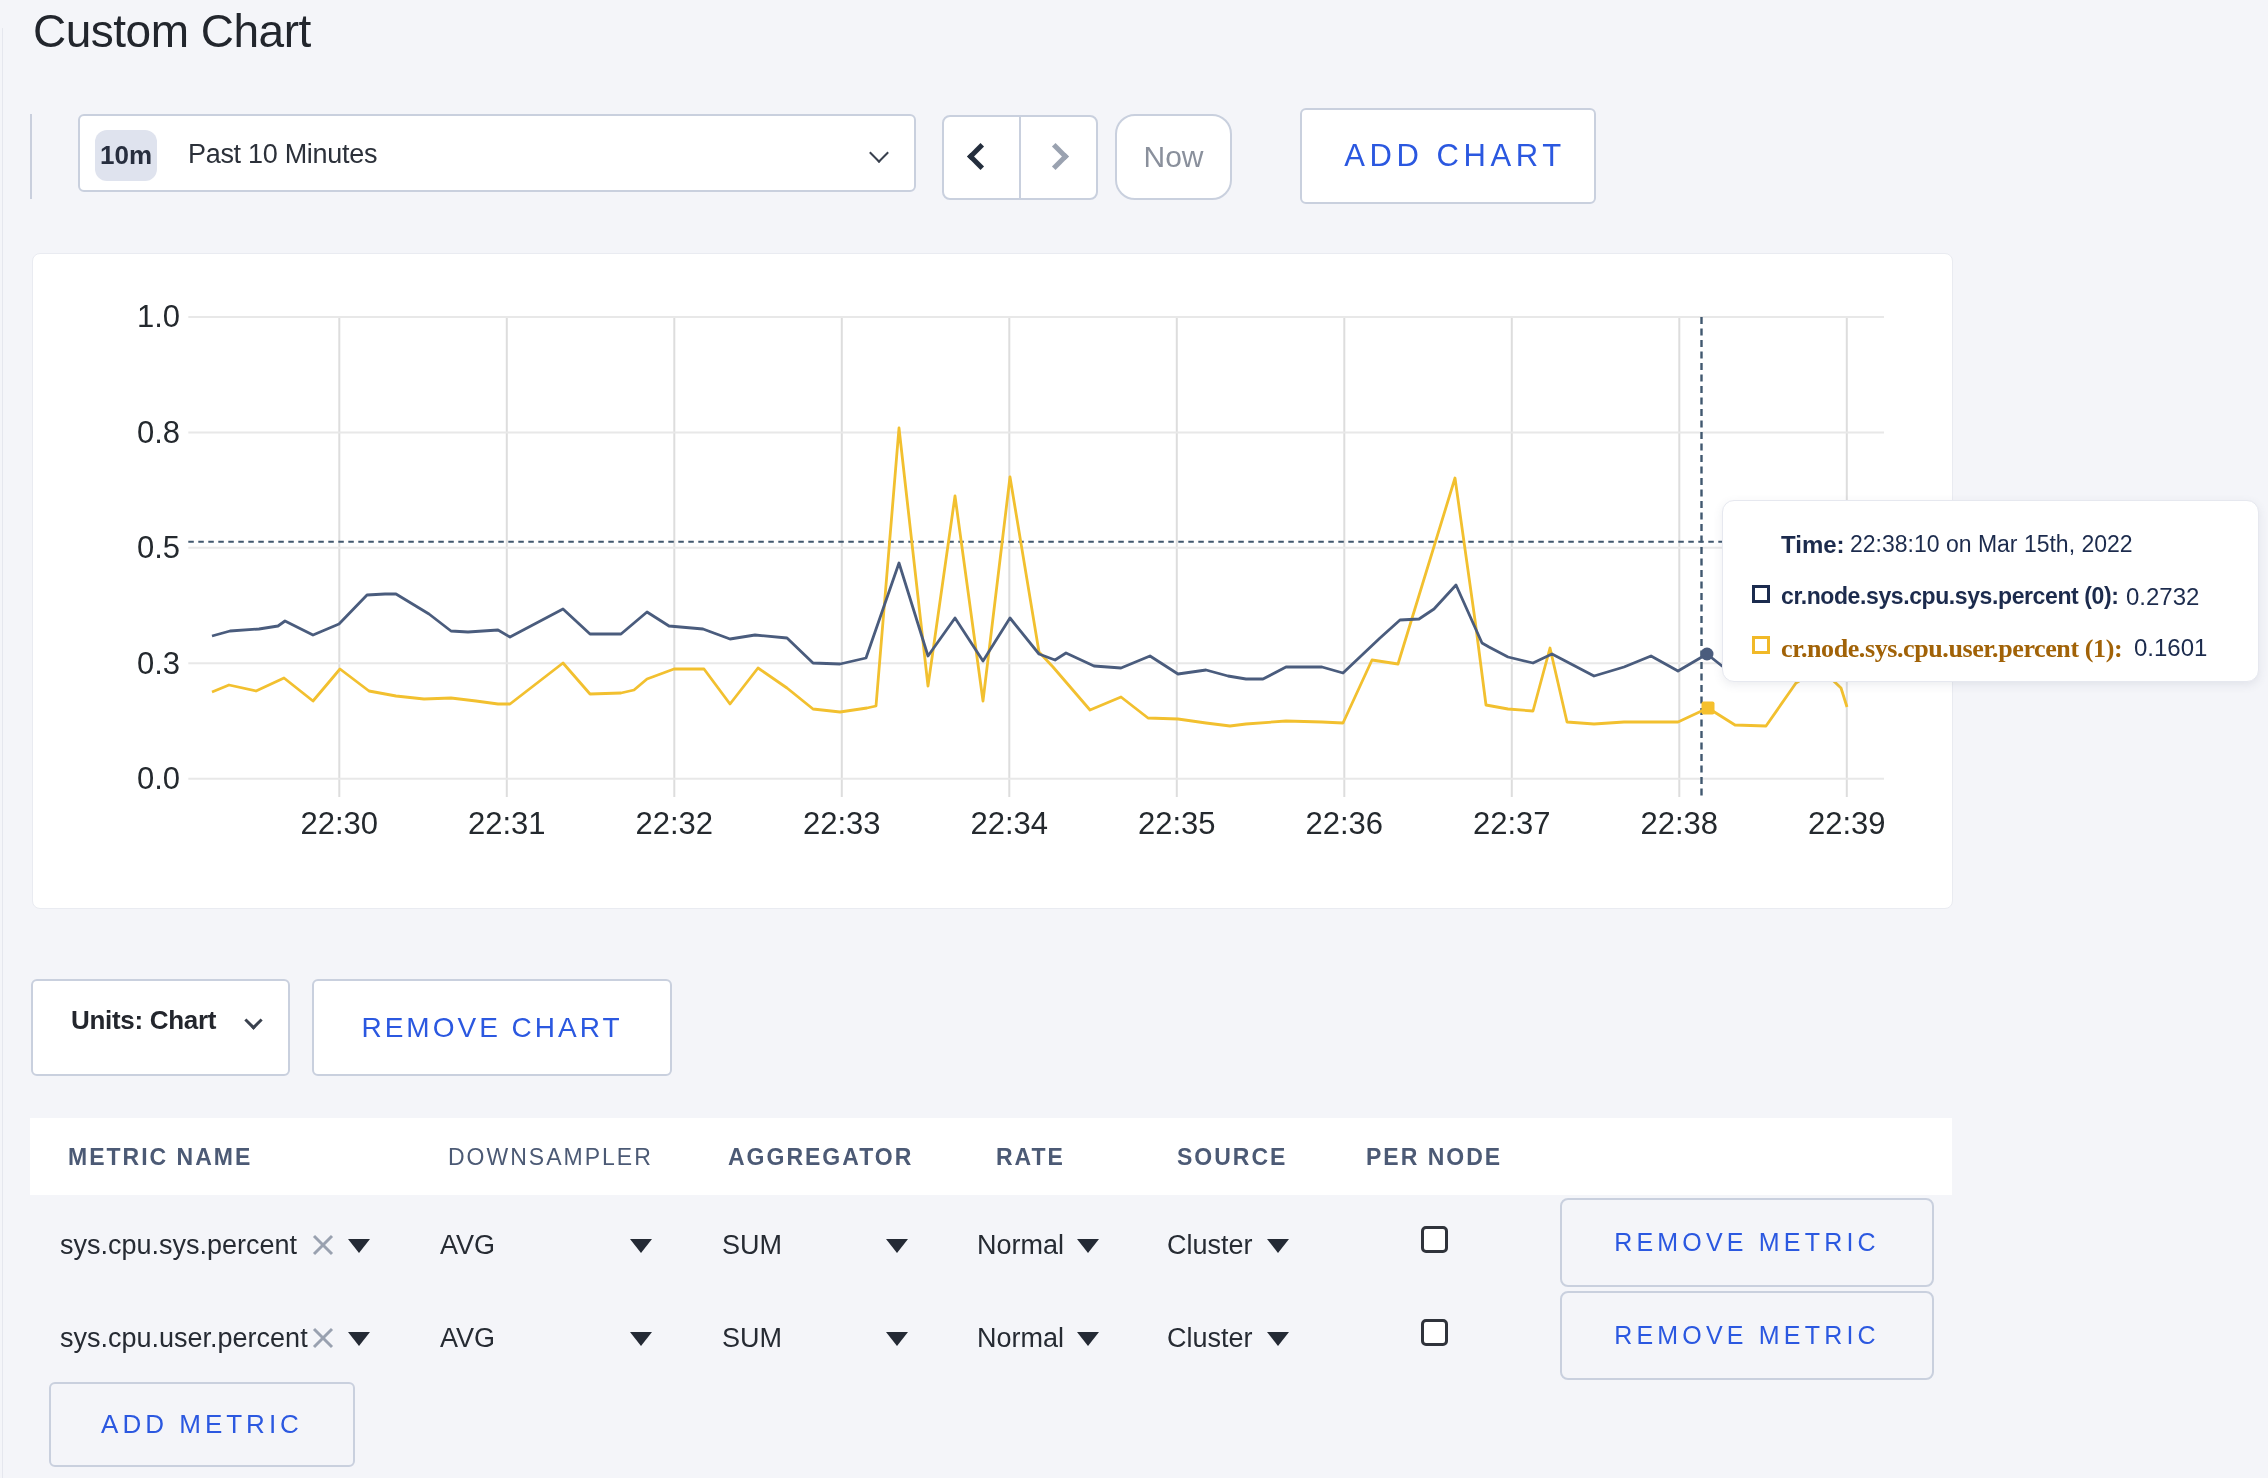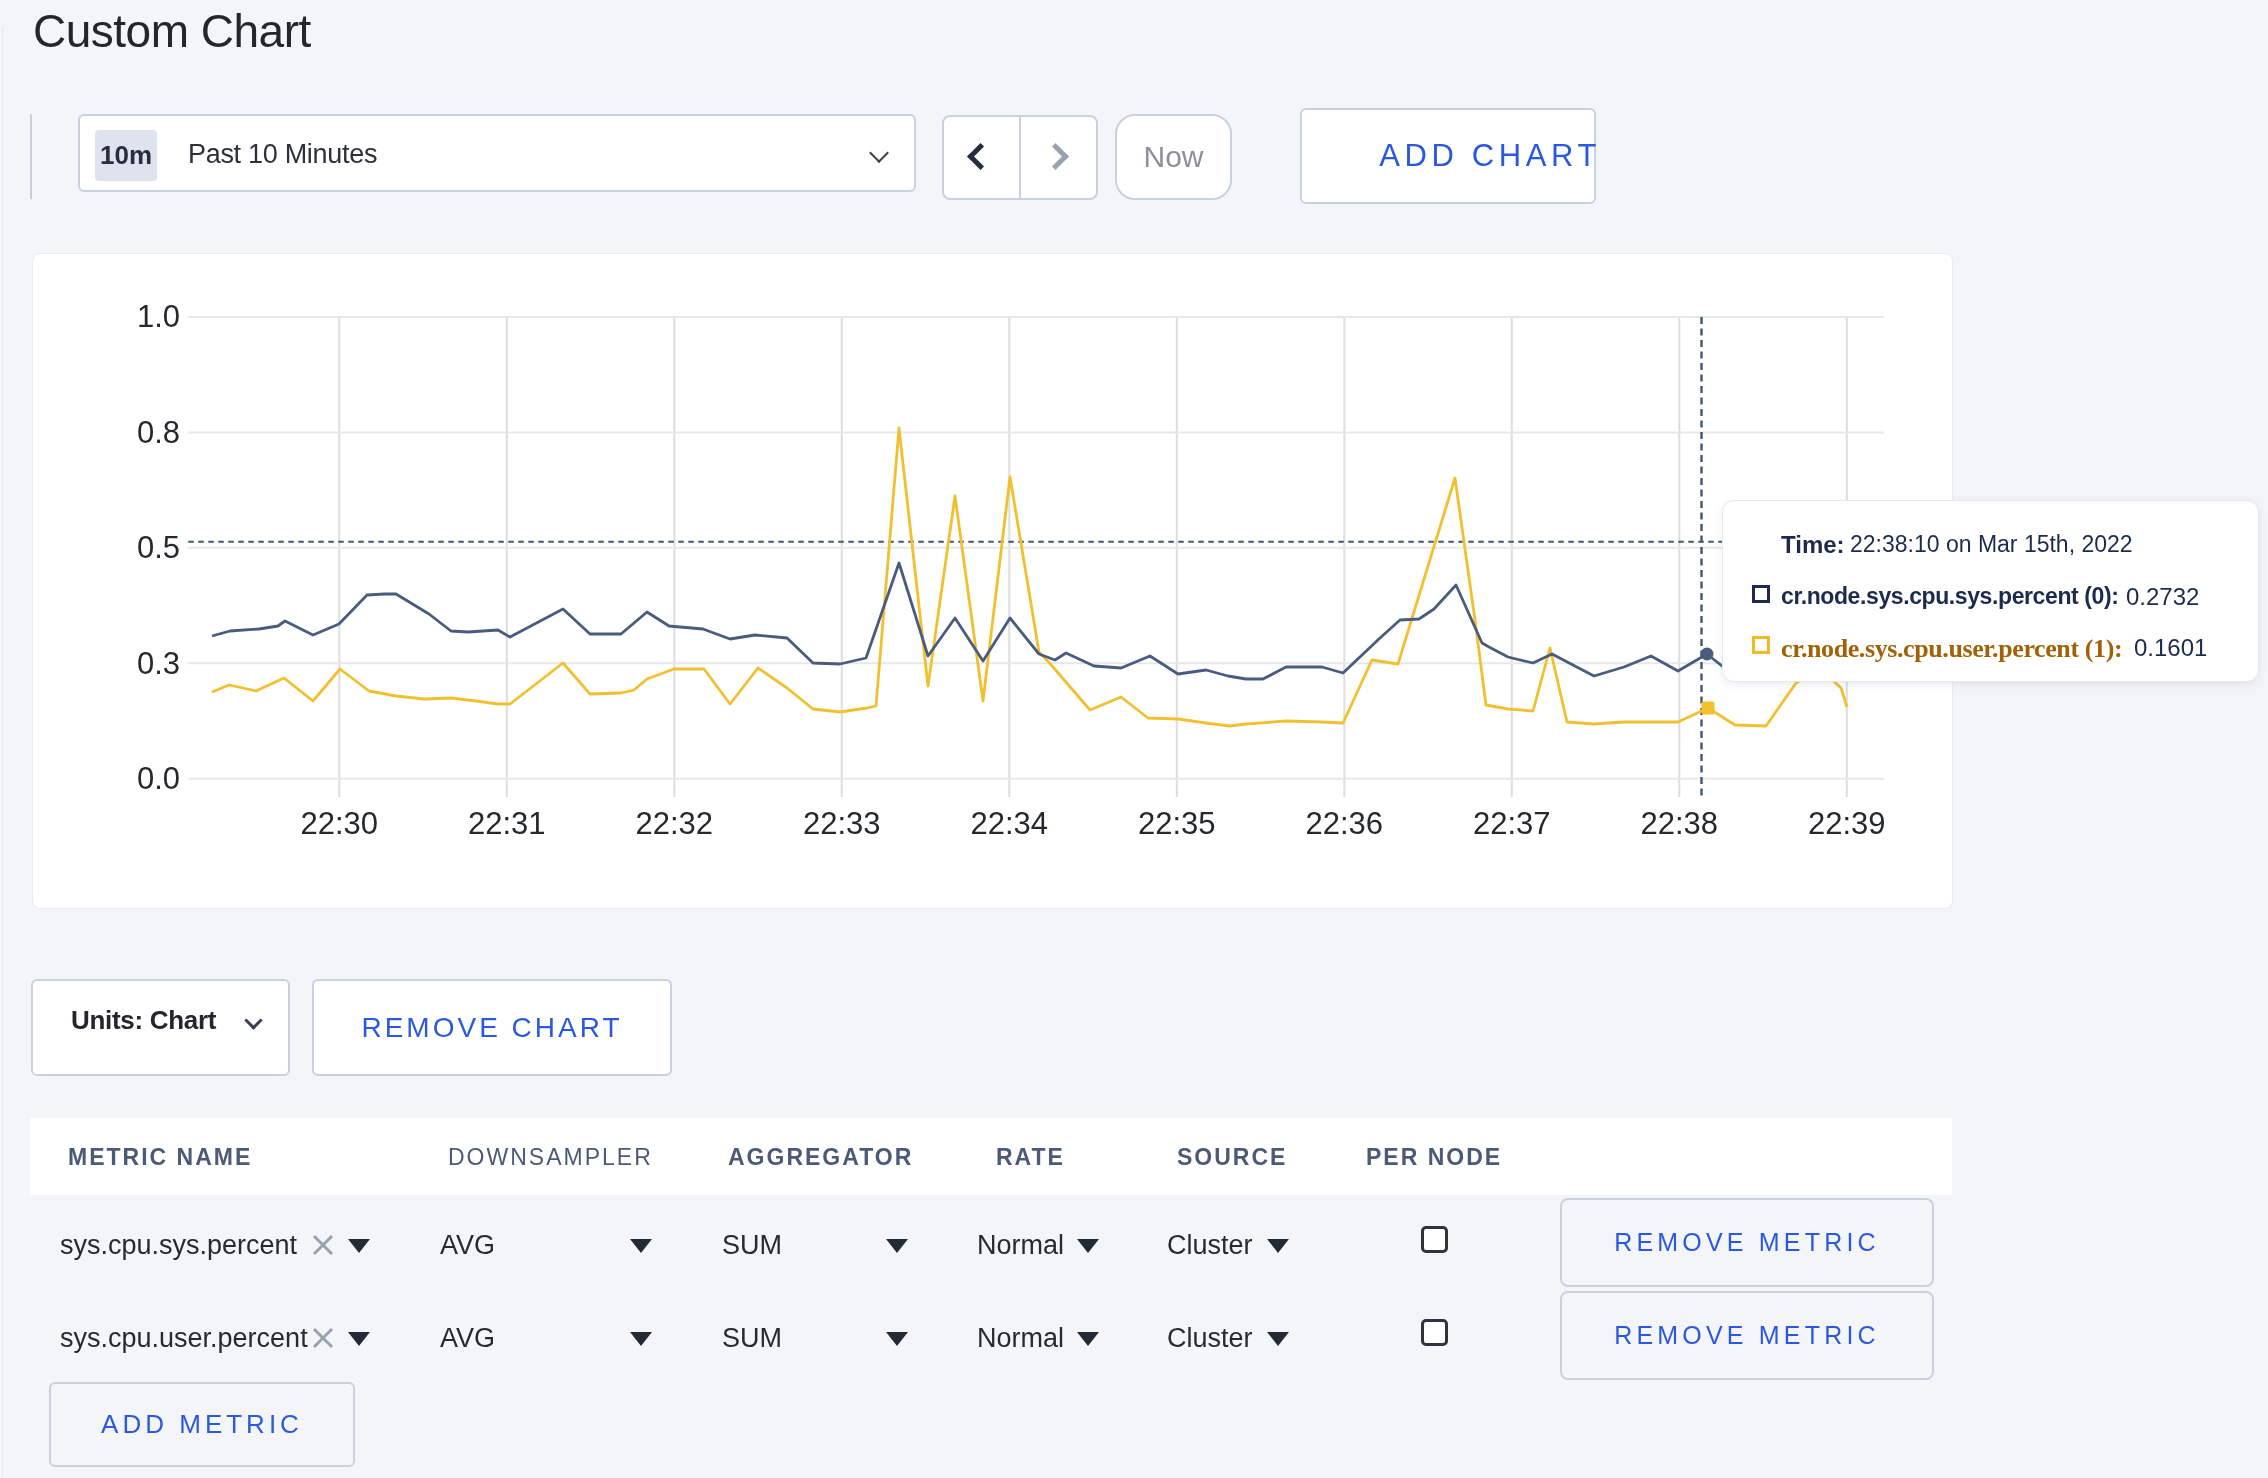--- a/index.html
+++ b/index.html
@@ -10,31 +10,31 @@
   .chev{position:absolute;box-sizing:border-box;}
   .tri{position:absolute;width:0;height:0;border-left:11px solid transparent;border-right:11px solid transparent;border-top:14px solid #242a35;}
 </style>
 </head>
 <body>
   <div class="abs" style="left:2px;top:28px;width:1px;height:1450px;background:#e5e7ee;"></div>
   <div class="abs" style="left:33px;top:4px;font-size:46px;color:#22262d;letter-spacing:-0.5px;">Custom Chart</div>
 
   <div class="abs" style="left:30px;top:114px;width:2px;height:85px;background:#c9cfdd;"></div>
   <div class="btn" style="left:78px;top:114px;width:838px;height:78px;border-radius:6px;"></div>
-  <div class="abs" style="left:95px;top:130px;width:62px;height:51px;background:#dfe3ee;border-radius:4px;text-align:center;line-height:51px;font-size:26px;font-weight:bold;color:#272e3e;">10m</div>
+  <div class="abs" style="left:95px;top:130px;width:62px;height:51px;background:#dfe3ee;border-radius:12px;text-align:center;line-height:51px;font-size:26px;font-weight:bold;color:#272e3e;">10m</div>
   <div class="abs" style="left:188px;top:139px;font-size:27px;letter-spacing:-0.3px;color:#2c313a;">Past 10 Minutes</div>
   <div class="chev" style="left:872px;top:146px;width:14px;height:14px;border-right:2.6px solid #39404e;border-bottom:2.6px solid #39404e;transform:rotate(45deg);"></div>
 
   <div class="btn" style="left:942px;top:115px;width:156px;height:85px;border-radius:8px;"></div>
   <div class="abs" style="left:1019px;top:115px;width:2px;height:85px;background:#c9d0de;"></div>
   <div class="chev" style="left:971px;top:147px;width:19px;height:19px;border-left:5px solid #242e3d;border-bottom:5px solid #242e3d;transform:rotate(45deg);"></div>
   <div class="chev" style="left:1046px;top:147px;width:19px;height:19px;border-right:5px solid #9aa2b0;border-top:5px solid #9aa2b0;transform:rotate(45deg);"></div>
 
   <div class="btn" style="left:1115px;top:114px;width:117px;height:86px;border-radius:20px;text-align:center;line-height:82px;font-size:30px;color:#8a909c;">Now</div>
-  <div class="btn" style="left:1300px;top:108px;width:296px;height:96px;border-radius:6px;text-align:right;line-height:92px;"><span class="blue" style="font-size:31px;letter-spacing:4.6px;position:relative;left:7px;">ADD CHART</span></div>
+  <div class="btn" style="left:1300px;top:108px;width:296px;height:96px;border-radius:6px;text-align:center;line-height:92px;"><span class="blue" style="font-size:31px;letter-spacing:4.6px;position:relative;left:7px;">ADD CHART</span></div>
 
   <div class="abs" style="left:32px;top:253px;width:1921px;height:656px;background:#fff;border:1px solid #e9ebf1;border-radius:8px;box-sizing:border-box;"></div>
 
   <svg class="abs" style="left:0;top:0;z-index:2;" width="2268" height="1478" viewBox="0 0 2268 1478">
 
     <g stroke="#dddddd" stroke-width="2">
       <line x1="339.3" y1="316.9" x2="339.3" y2="797"></line>
       <line x1="506.8" y1="316.9" x2="506.8" y2="797"></line>
       <line x1="674.3" y1="316.9" x2="674.3" y2="797"></line>
       <line x1="841.8" y1="316.9" x2="841.8" y2="797"></line>

